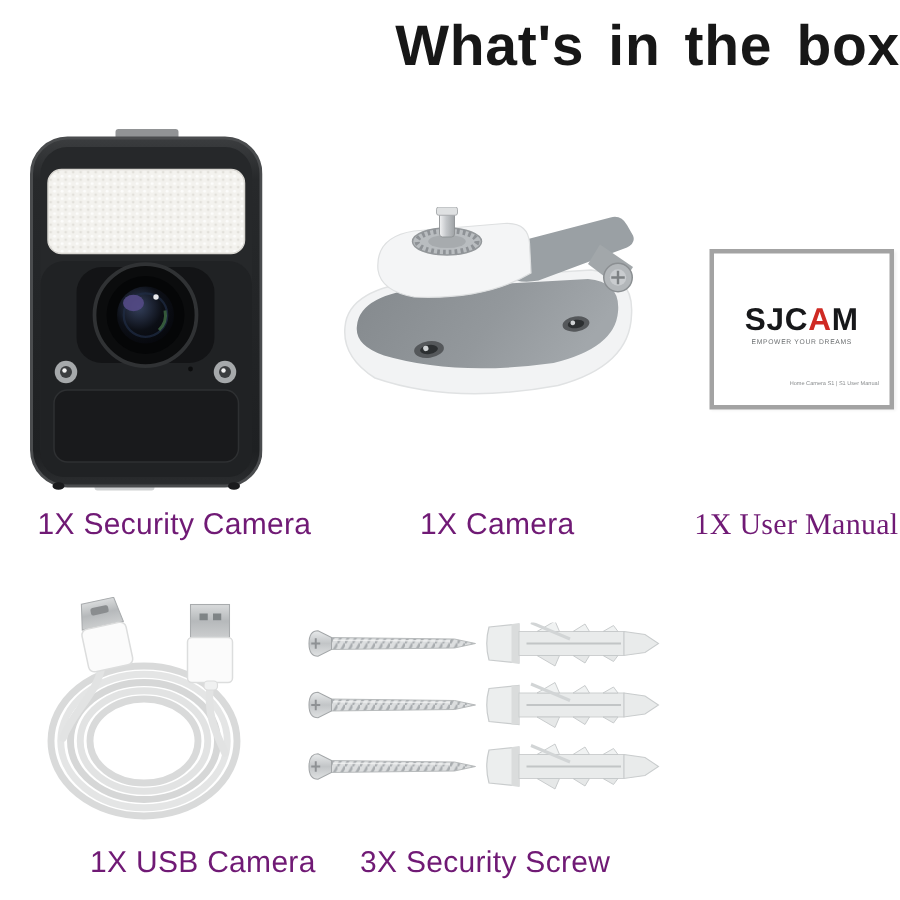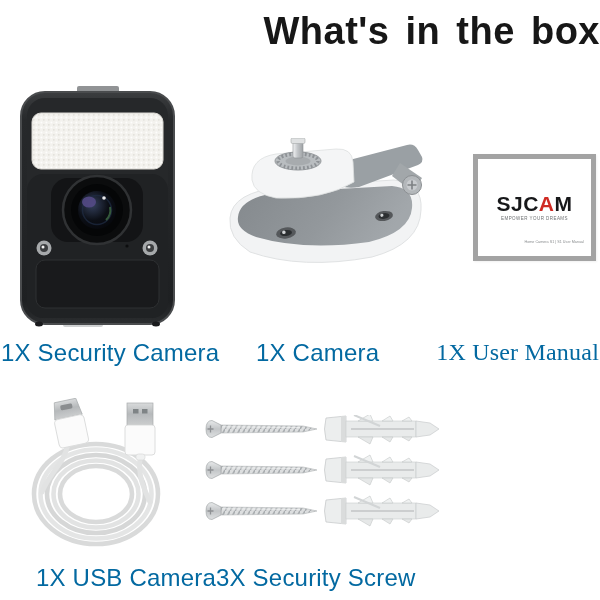--- a/index.html
+++ b/index.html
@@ -5,36 +5,36 @@
   html,body{margin:0;padding:0;background:#ffffff;}
   #stage{
     position:relative;width:600px;height:600px;background:#ffffff;overflow:hidden;
     font-family:"Liberation Sans","DejaVu Sans",sans-serif;
   }
   .title{
     position:absolute;top:10px;left:0;width:600px;text-align:right;
     font-size:38px;font-weight:700;color:#171717;letter-spacing:.5px;word-spacing:5px;
   }
   .item-label{
-    position:absolute;font-size:24px;color:#0369a1;letter-spacing:.2px;white-space:nowrap;
+    position:absolute;font-size:20px;color:#701a75;letter-spacing:.2px;white-space:nowrap;padding-left:24px;
   }
   .lbl-camera{left:1px;top:339px;}
   .lbl-bracket{left:256px;top:339px;}
   .lbl-manual{right:1px;top:339px;font-family:Liberation Serif, serif;}
   .lbl-cable{left:36px;top:564px;}
   .lbl-screw{left:216px;top:564px;}
   .fig{position:absolute;}
   .fig-camera{left:20px;top:86px;}
   .fig-bracket{left:224px;top:138px;}
   .fig-cable{left:18px;top:398px;}
   .fig-screws{left:200px;top:415px;}
   
   .manual-card{
-    position:absolute;left:473px;top:154px;width:123px;height:107px;
-    background:#ffffff;border:5px solid #a3a3a3;box-sizing:border-box;
+    position:absolute;left:473px;top:166px;width:123px;height:107px;
+    background:#ffffff;border:3px solid #a3a3a3;box-sizing:border-box;
     box-shadow:1px 1px 2px rgba(0,0,0,0.06);
   }
   .manual-logo{
     position:absolute;top:33px;left:0;width:100%;text-align:center;
     font-size:21px;font-weight:700;color:#17181a;letter-spacing:.5px;white-space:nowrap;
   }
   .manual-logo .accent{color:#cf2a23;}
   .manual-tagline{
     position:absolute;top:57px;left:0;width:100%;text-align:center;
     font-size:6px;color:#6d7072;letter-spacing:.6px;transform:scale(.75);transform-origin:center top;

